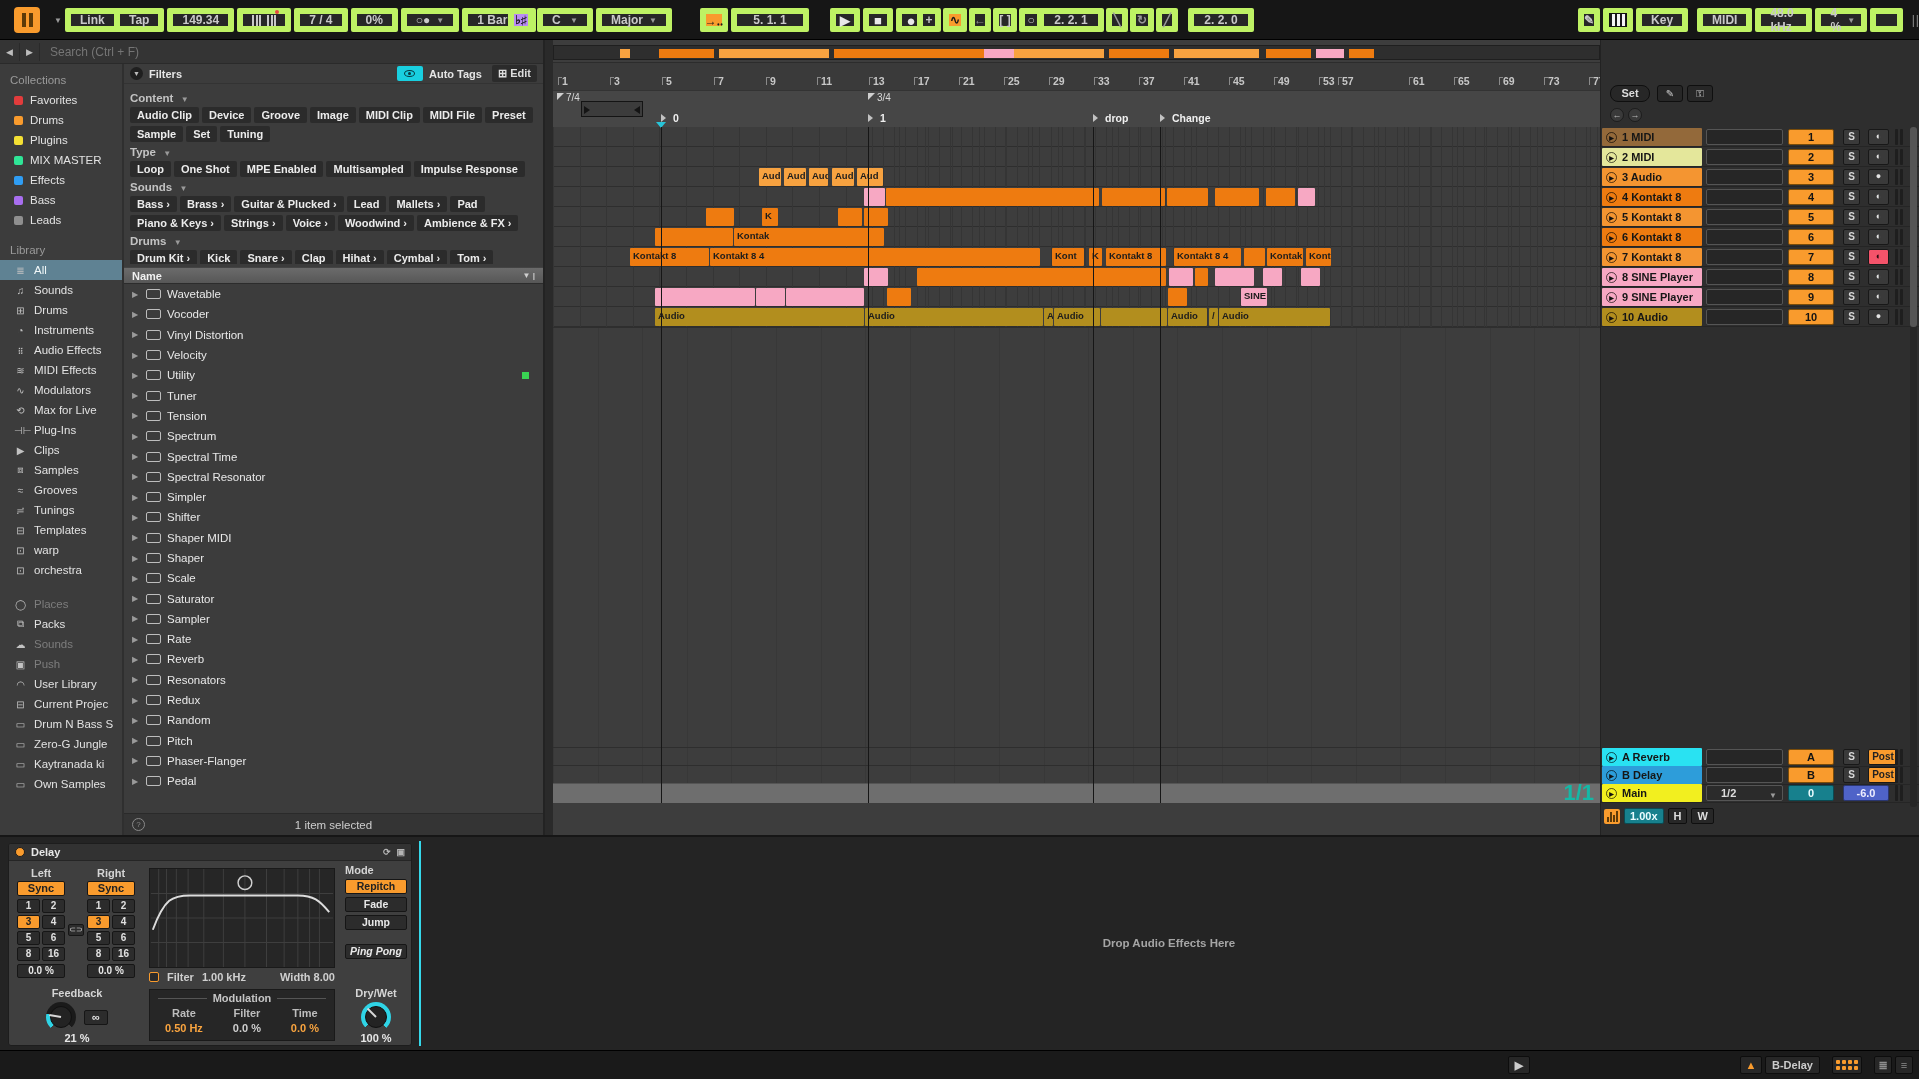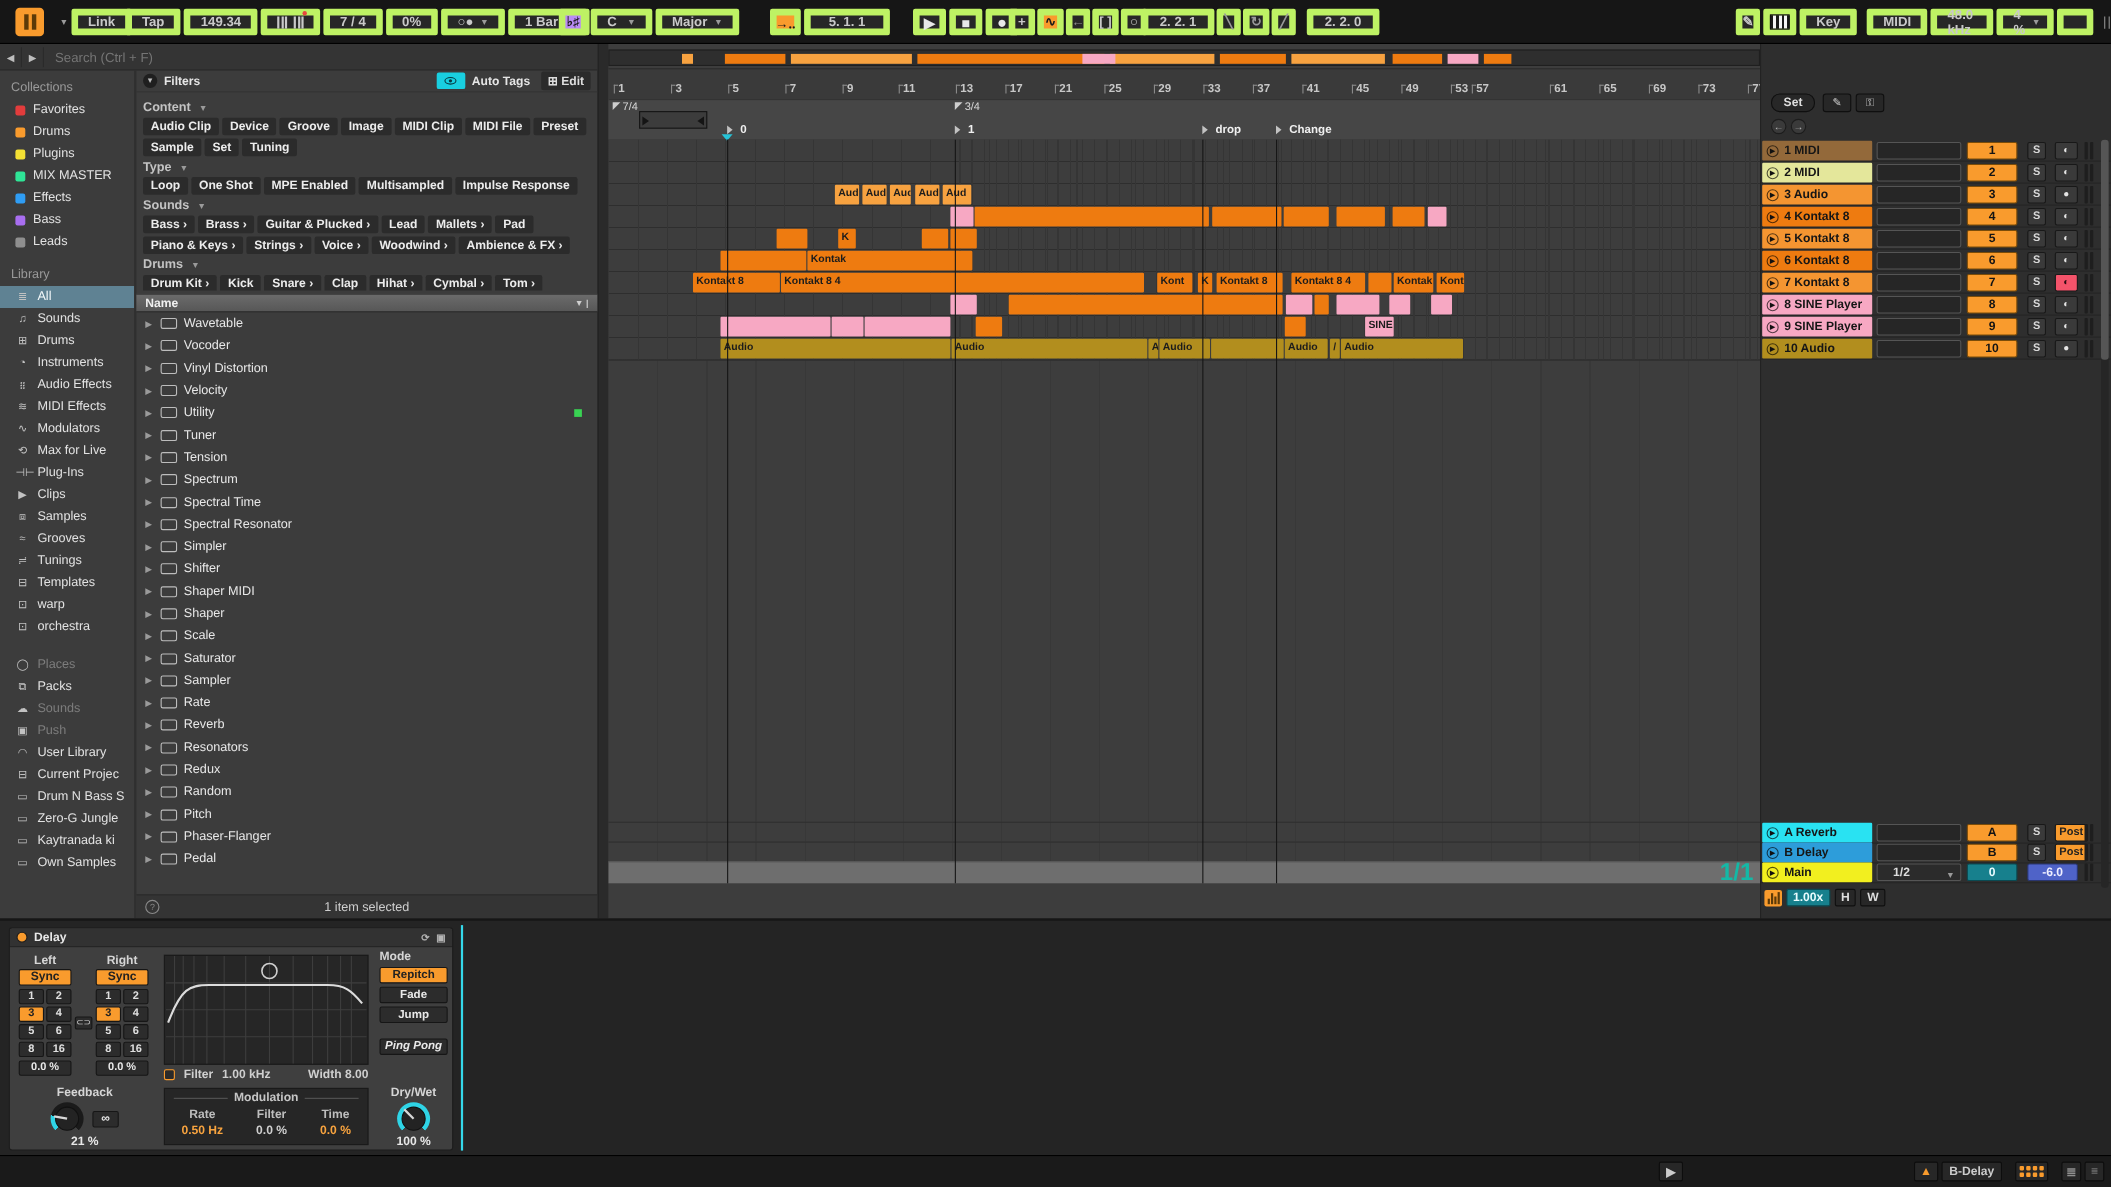--- a/index.html
+++ b/index.html
@@ -1063,20 +1063,21 @@
         <div class="row" style="justify-content:center; margin-top:3px;">
           <span class="knob" id="dw-knob" style="background: conic-gradient(from 225deg, rgb(47, 212, 230) 0deg, rgb(47, 212, 230) 270deg, transparent 270deg);">
               <span class="inner"></span>
               <span class="ptr" style="transform:rotate(135deg);"></span>
             </span>
         </div>
         <div class="kval">100 %</div>
       </div>
     </div>
     <div id="cyanline"></div>
+    <div id="drop-fx">Drop Audio Effects Here</div>
   </div>
 
   <div id="statusbar">
     <span class="sb-box" style="left:1508px; width:22px;">▶</span>
     <span class="sb-box" style="left:1740px; width:22px;">
         <span class="tri-warn">▲</span>
       </span>
     <span class="sb-box" style="left:1765px;">B-Delay</span>
     <span class="sb-box" style="left:1832px; width:30px;">
         <span class="paddots">

